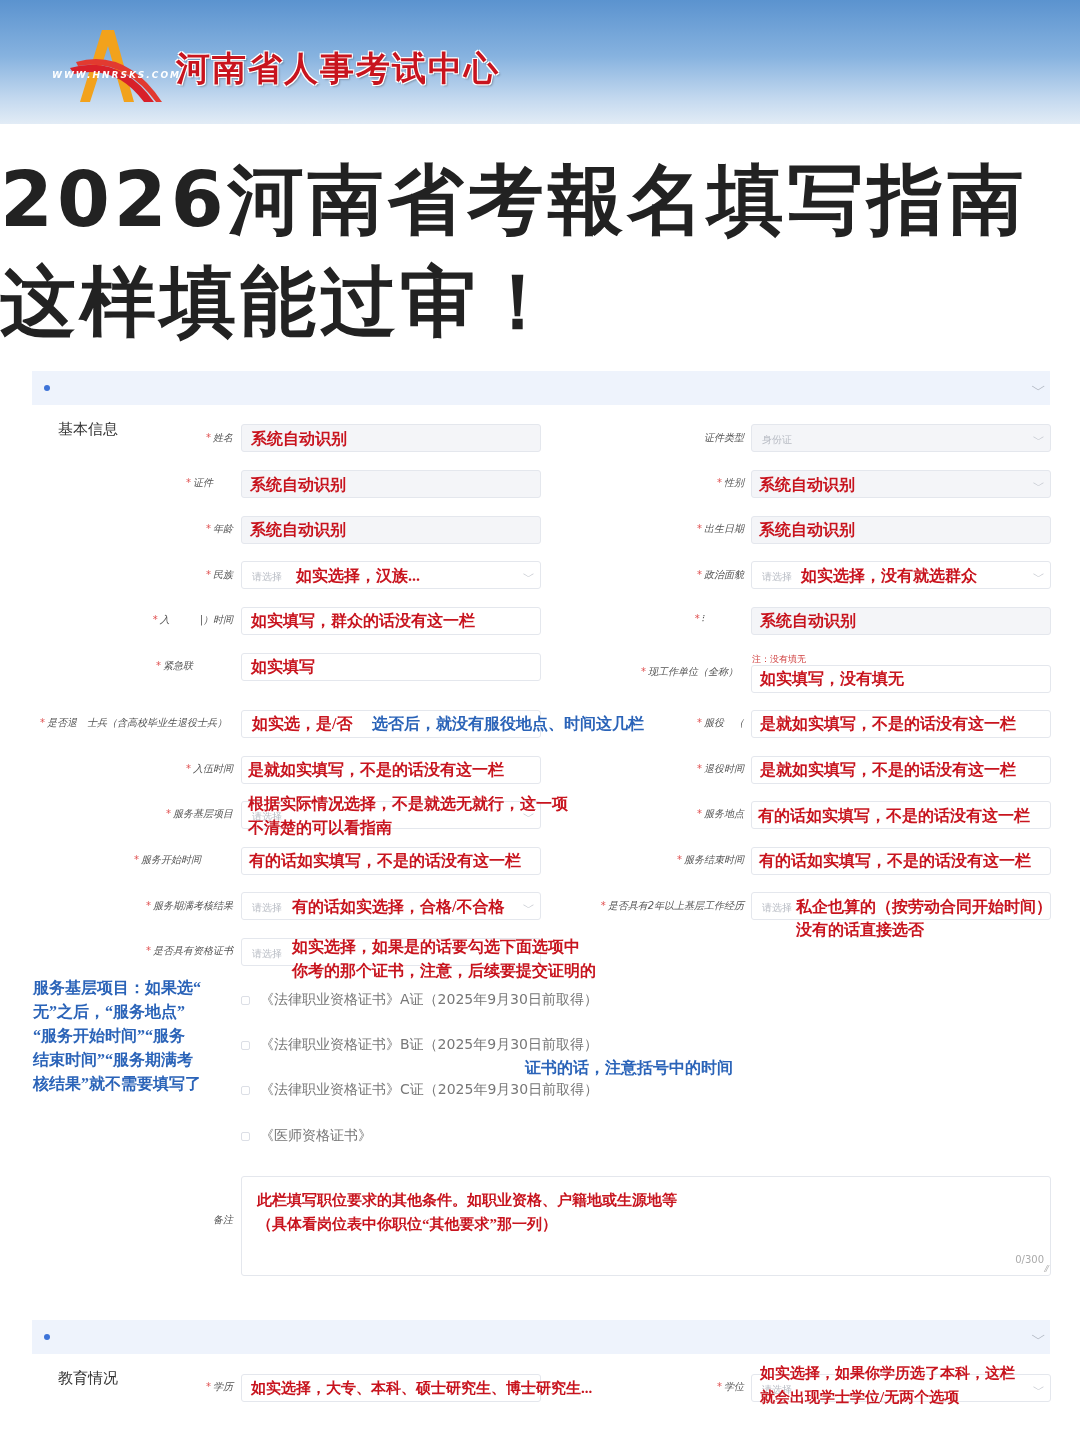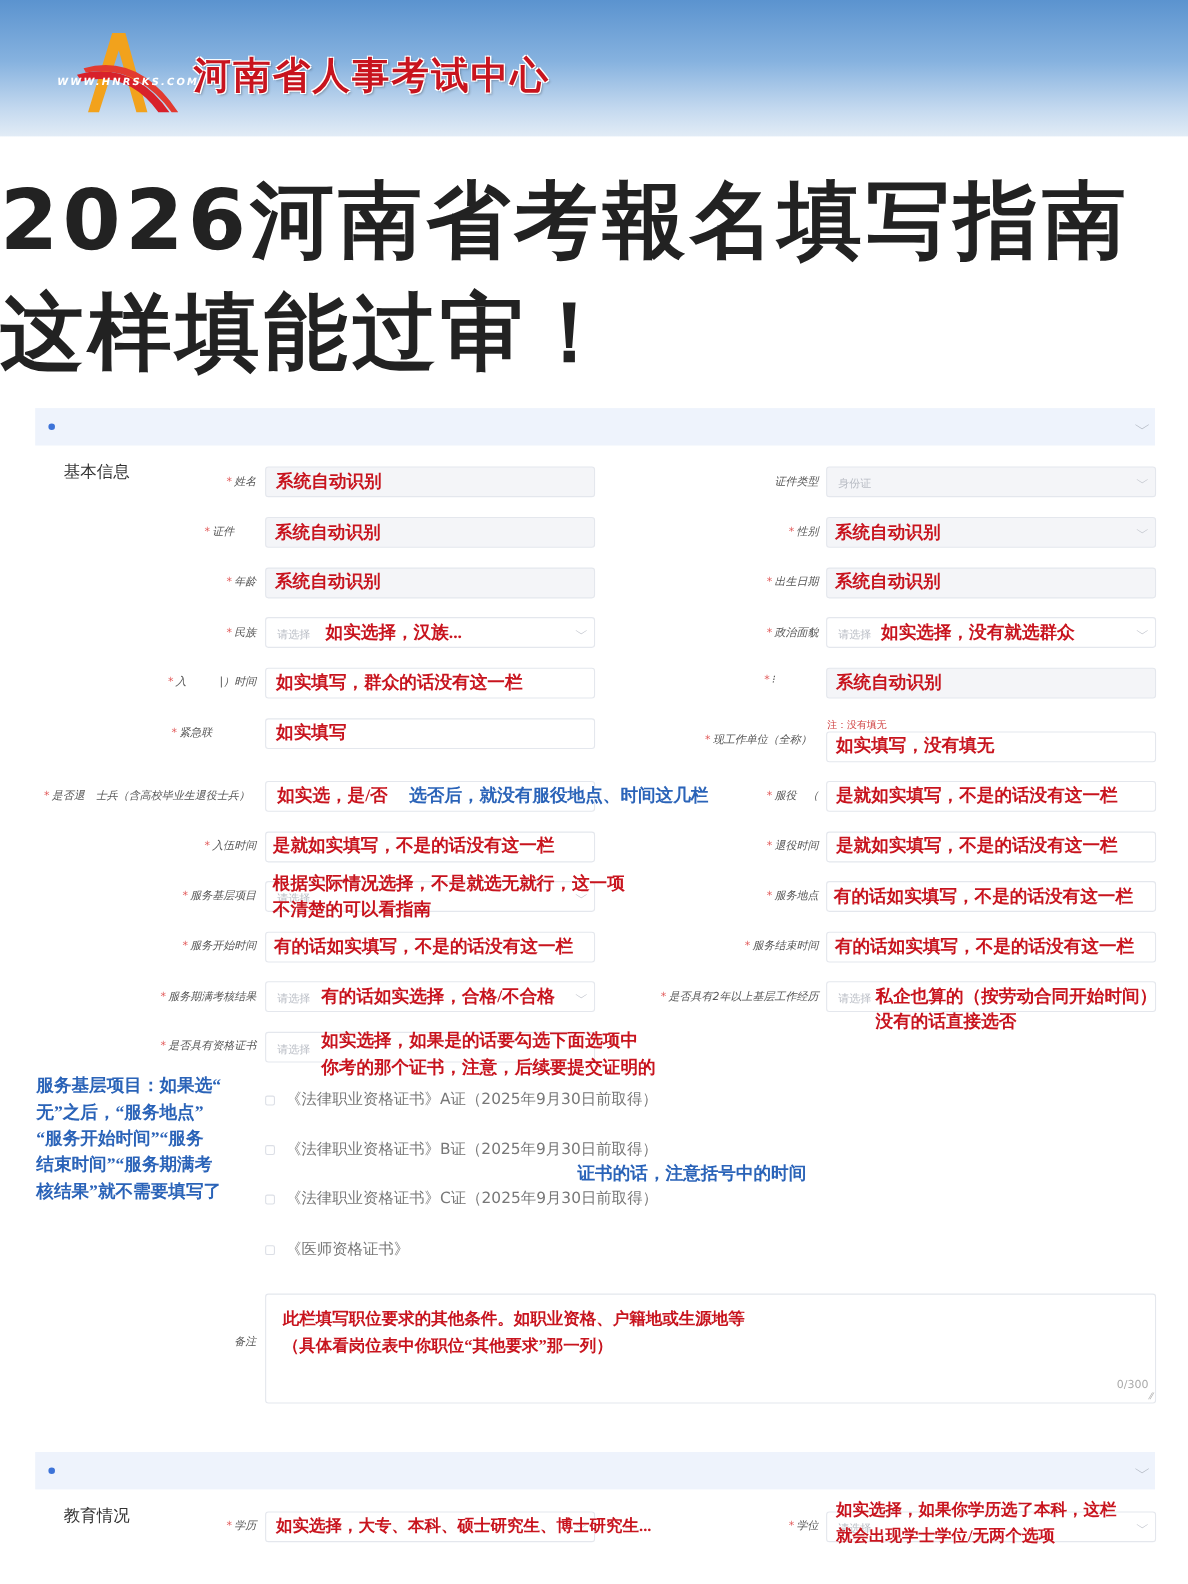--- a/index.html
+++ b/index.html
@@ -169,21 +169,21 @@
   <span class="ph">请选择</span>
   <span class="chev">⌵</span>
 </div>
 <div class="ann" style="left:248px; top:792px">根据实际情况选择，不是就选无就行，这一项</div>
 <div class="ann" style="left:248px; top:816px">不清楚的可以看指南</div>
 
 <div class="flabel" style="right:336px; top:807px"><span class="req">*</span><span>服务地点</span></div>
 <div class="inp" style="left:751px; top:801px; width:300px"></div>
 <div class="ann" style="left:758px; top:804px">有的话如实填写，不是的话没有这一栏</div>
 
-<div class="flabel" style="right:847px; top:853px"><span class="req">*</span><span>服务开始时间</span></div>
+<div class="flabel" style="right:879px; top:853px"><span class="req">*</span><span>服务开始时间</span></div>
 <div class="inp" style="left:241px; top:847px; width:300px"></div>
 <div class="ann" style="left:249px; top:849px">有的话如实填写，不是的话没有这一栏</div>
 
 <div class="flabel" style="right:336px; top:853px"><span class="req">*</span><span>服务结束时间</span></div>
 <div class="inp" style="left:751px; top:847px; width:300px"></div>
 <div class="ann" style="left:759px; top:849px">有的话如实填写，不是的话没有这一栏</div>
 
 <div class="flabel" style="right:847px; top:899px"><span class="req">*</span><span>服务期满考核结果</span></div>
 <div class="inp" style="left:241px; top:892px; width:300px">
   <span class="ph">请选择</span>

